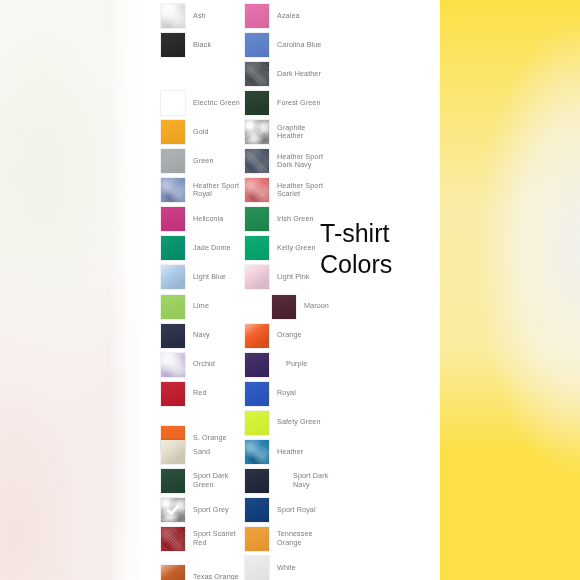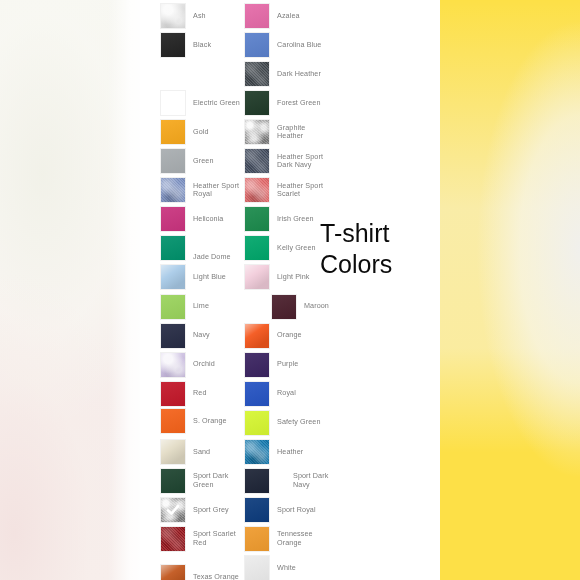--- a/index.html
+++ b/index.html
@@ -208,21 +208,21 @@
           <div class="tex" style="background: linear-gradient(160deg, rgba(255, 255, 255, 0.07), rgba(0, 0, 0, 0.05)), rgb(201, 51, 126);"></div>
         </div>
         <div class="label">Heliconia</div>
       </div>
       <div class="swatch-row col-b" style="top: 206.35px;">
         <div class="chip">
           <div class="tex" style="background: linear-gradient(160deg, rgba(255, 255, 255, 0.07), rgba(0, 0, 0, 0.05)), rgb(27, 138, 76);"></div>
         </div>
         <div class="label">Irish Green</div>
       </div>
-      <div class="swatch-row col-a" style="top: 235.4px; align-items: flex-end;">
+      <div class="swatch-row col-a" style="top: 235.4px;">
         <div class="chip">
           <div class="tex" style="background: linear-gradient(160deg, rgba(255, 255, 255, 0.07), rgba(0, 0, 0, 0.05)), rgb(0, 145, 107);"></div>
         </div>
         <div class="label">Jade Dome</div>
       </div>
       <div class="swatch-row col-b" style="top: 235.4px; align-items: center;">
         <div class="chip">
           <div class="tex" style="background: linear-gradient(160deg, rgba(255, 255, 255, 0.07), rgba(0, 0, 0, 0.05)), rgb(0, 166, 106);"></div>
         </div>
         <div class="label">Kelly Green</div>
@@ -262,39 +262,39 @@
           <div class="tex" style="background: linear-gradient(145deg, rgba(255, 255, 255, 0.55) 0%, rgba(255, 255, 255, 0.05) 38%, rgba(0, 0, 0, 0.1) 78%), rgb(244, 87, 29);"></div>
         </div>
         <div class="label">Orange</div>
       </div>
       <div class="swatch-row col-a" style="top: 351.6px;">
         <div class="chip">
           <div class="tex" style="background: radial-gradient(circle at 30% 25%, rgba(255, 255, 255, 0.85) 0px, rgba(255, 255, 255, 0.85) 18%, rgba(255, 255, 255, 0) 60%), radial-gradient(circle at 72% 68%, rgba(255, 255, 255, 0.6) 0px, rgba(255, 255, 255, 0.6) 14%, rgba(255, 255, 255, 0) 55%), radial-gradient(circle at 55% 88%, rgba(0, 0, 0, 0.07) 0px, rgba(0, 0, 0, 0.07) 20%, rgba(0, 0, 0, 0) 60%), linear-gradient(150deg, rgba(255, 255, 255, 0.5), rgba(0, 0, 0, 0.05)), rgb(191, 174, 219);"></div>
         </div>
         <div class="label">Orchid</div>
       </div>
-      <div class="swatch-row col-b" style="top: 351.6px;">
+      <div class="swatch-row col-b" style="top: 351.6px; gap: 9px;">
         <div class="chip">
           <div class="tex" style="background: linear-gradient(160deg, rgba(255, 255, 255, 0.07), rgba(0, 0, 0, 0.05)), rgb(58, 35, 96);"></div>
         </div>
         <div class="label">Purple</div>
       </div>
       <div class="swatch-row col-a" style="top: 380.65px;">
         <div class="chip">
           <div class="tex" style="background: linear-gradient(160deg, rgba(255, 255, 255, 0.07), rgba(0, 0, 0, 0.05)), rgb(194, 23, 41);"></div>
         </div>
         <div class="label">Red</div>
       </div>
       <div class="swatch-row col-b" style="top: 380.65px;">
         <div class="chip">
           <div class="tex" style="background: linear-gradient(160deg, rgba(255, 255, 255, 0.07), rgba(0, 0, 0, 0.05)), rgb(37, 83, 194);"></div>
         </div>
         <div class="label">Royal</div>
       </div>
-      <div class="swatch-row col-a" style="top: 408px;">
+      <div class="swatch-row col-a" style="top: 425px;">
         <div class="chip">
           <div class="tex" style="background: linear-gradient(160deg, rgba(255, 255, 255, 0.07), rgba(0, 0, 0, 0.05)), rgb(244, 98, 26);"></div>
         </div>
         <div class="label">S. Orange</div>
       </div>
       <div class="swatch-row col-b" style="top: 409.7px;">
         <div class="chip">
           <div class="tex" style="background: linear-gradient(160deg, rgba(255, 255, 255, 0.07), rgba(0, 0, 0, 0.05)), rgb(214, 246, 49);"></div>
         </div>
         <div class="label">Safety Green</div>

